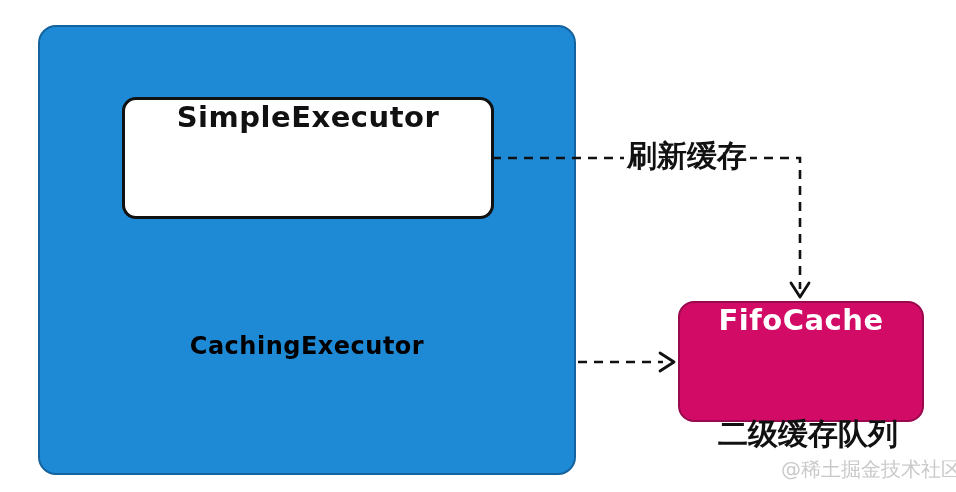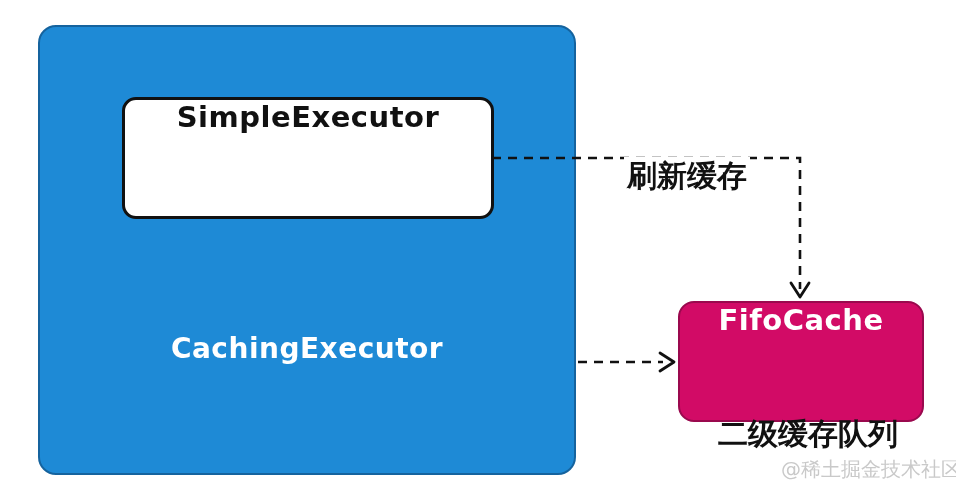--- a/index.html
+++ b/index.html
@@ -46,23 +46,23 @@
     font-weight: 600;
     color: #111111;
     letter-spacing: 0.5px;
   }
   .caching-label {
     position: absolute;
     left: 0;
     top: 305px;  
     width: 100%;
     text-align: center;
-    font-size: 28px;
+    font-size: 24px;
     font-weight: 600;
-    color: #ffffff;
+    color: #000000;
     letter-spacing: 0.5px;
   }
   .pink-box {
     position: absolute;
     left: 678px;
     top: 301px;
     width: 246px;
     height: 121px;
     background: var(--cache-fill, #D20B66);
     border: 2px solid var(--cache-border, #9A094E);
@@ -83,21 +83,21 @@
     left: 0;
     top: 0;
     width: 956px;
     height: 492px;
     z-index: 5;
     pointer-events: none;
   }
   .edge-label {
     position: absolute;
     left: 624px;
-    top: 157px;
+    top: 137px;
     padding: 0 3px;
     background: #ffffff;
     font-size: 30px;
     font-weight: 600;
     color: #111111;
     line-height: 38px;
     z-index: 6;
     white-space: nowrap;
   }
   .cache-caption {

